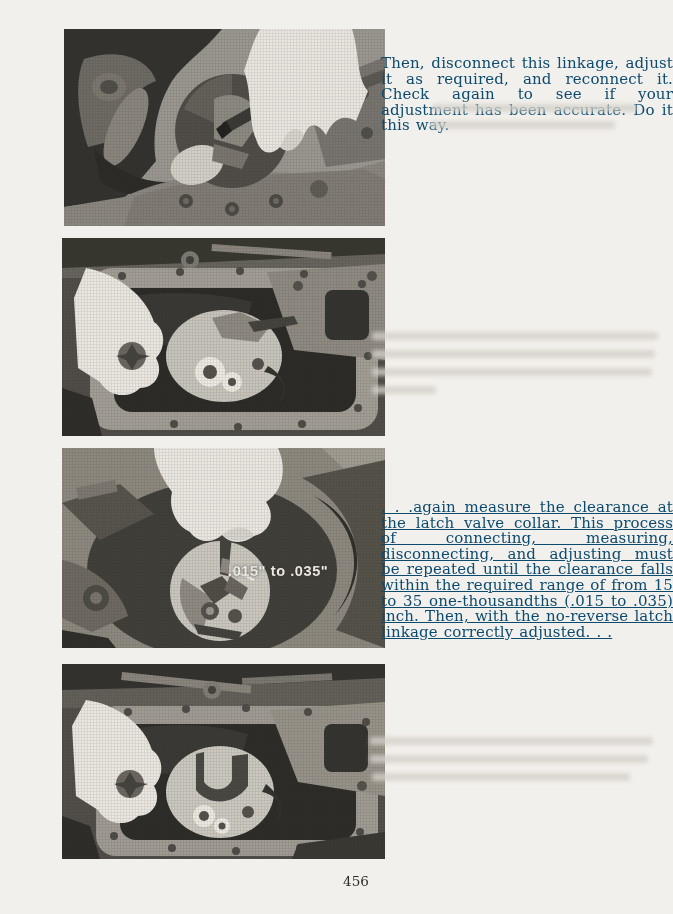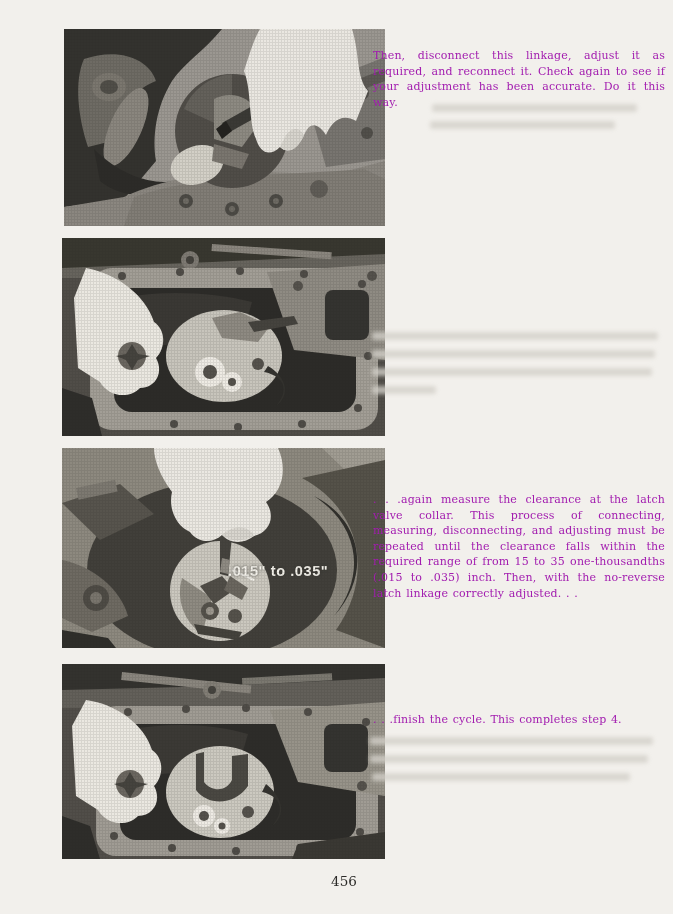--- a/index.html
+++ b/index.html
@@ -12,36 +12,36 @@
   .f1{left:24px;top:13px;width:321px;height:197px;}
   .f2{left:22px;top:222px;width:323px;height:198px;}
   .f3{left:22px;top:432px;width:323px;height:200px;}
   .f4{left:22px;top:648px;width:323px;height:195px;}
   .halftone{
     position:absolute;inset:0;pointer-events:none;opacity:.45;
     background-image:radial-gradient(rgba(35,34,30,0.22) 1px, rgba(0,0,0,0) 1.25px);
     background-size:3px 3px;
   }
   .para{
-    position:absolute;left:369px;width:292px;margin:4px;
-    text-align:justify;font-size:11px;line-height:15.6px;
-    color:#a21caf;letter-spacing:0.15px;word-spacing:1px;
+    position:absolute;left:369px;width:292px;margin:12px;
+    text-align:justify;font-size:15px;line-height:15.6px;
+    color:#0c4a6e;letter-spacing:0.15px;word-spacing:1px;
   }
   .p1{top:44px;}
   .p2{top:266px;}
-  .p3{top:488px;}
+  .p3{top:488px;text-decoration:underline;}
   .p4{top:708px;}
   .callout{
     position:absolute;left:166px;top:115px;
     font-family:"Liberation Sans",sans-serif;font-weight:bold;
     font-size:14.5px;color:#f3f1ea;letter-spacing:0.6px;white-space:nowrap;
     text-shadow:0 0 3px rgba(50,49,45,0.8);
   }
   .pageno{
-    position:absolute;top:873px;left:288px;width:112px;text-align:center;
+    position:absolute;top:873px;left:300px;width:112px;text-align:center;
     font-size:13.5px;color:#2b2a28;
   }
   .ghost{position:absolute;height:8px;background:#d4d1ca;opacity:.8;filter:blur(2px);border-radius:2px;}
   .g1a{left:432px;top:104px;width:205px;}
   .g1b{left:430px;top:121px;width:185px;}
   .g2a{left:372px;top:332px;width:286px;}
   .g2b{left:372px;top:350px;width:283px;}
   .g2c{left:372px;top:368px;width:280px;}
   .g2d{left:372px;top:386px;width:64px;}
   .g3a{left:370px;top:737px;width:283px;}
@@ -198,21 +198,20 @@
       <circle cx="68" cy="120" r="14" fill="#6b6760"></circle>
       <path d="M68 108 L74 118 L86 120 L74 124 L68 134 L62 124 L52 120 L62 118 Z" fill="#45433e"></path>
       <path d="M0 152 L28 162 L38 195 L0 195 Z" fill="#2e2d2a"></path>
       <path d="M236 180 L323 168 L323 195 L230 195 Z" fill="#3a3833"></path>
     </svg>
     <div class="halftone"></div>
   </figure>
 
   <p class="para p1">Then, disconnect this linkage, adjust it as required, and reconnect it.  Check again to see if your adjustment has been accurate. Do it this way.</p>
   <p class="para p3">. . .again measure the clearance at the latch valve collar.  This process of connecting, measuring, disconnecting, and adjusting must be repeated until the clearance falls within the required range of from 15 to 35 one-thousandths (.015 to .035) inch.  Then, with the no-reverse latch linkage correctly adjusted. . .</p>
-  <p class="para p4">. . .finish the cycle.  This completes step 4.</p>
 
   <div class="ghost g1a"></div>
   <div class="ghost g1b"></div>
   <div class="ghost g2a"></div>
   <div class="ghost g2b"></div>
   <div class="ghost g2c"></div>
   <div class="ghost g2d"></div>
   <div class="ghost g3a"></div>
   <div class="ghost g3b"></div>
   <div class="ghost g3c"></div>

